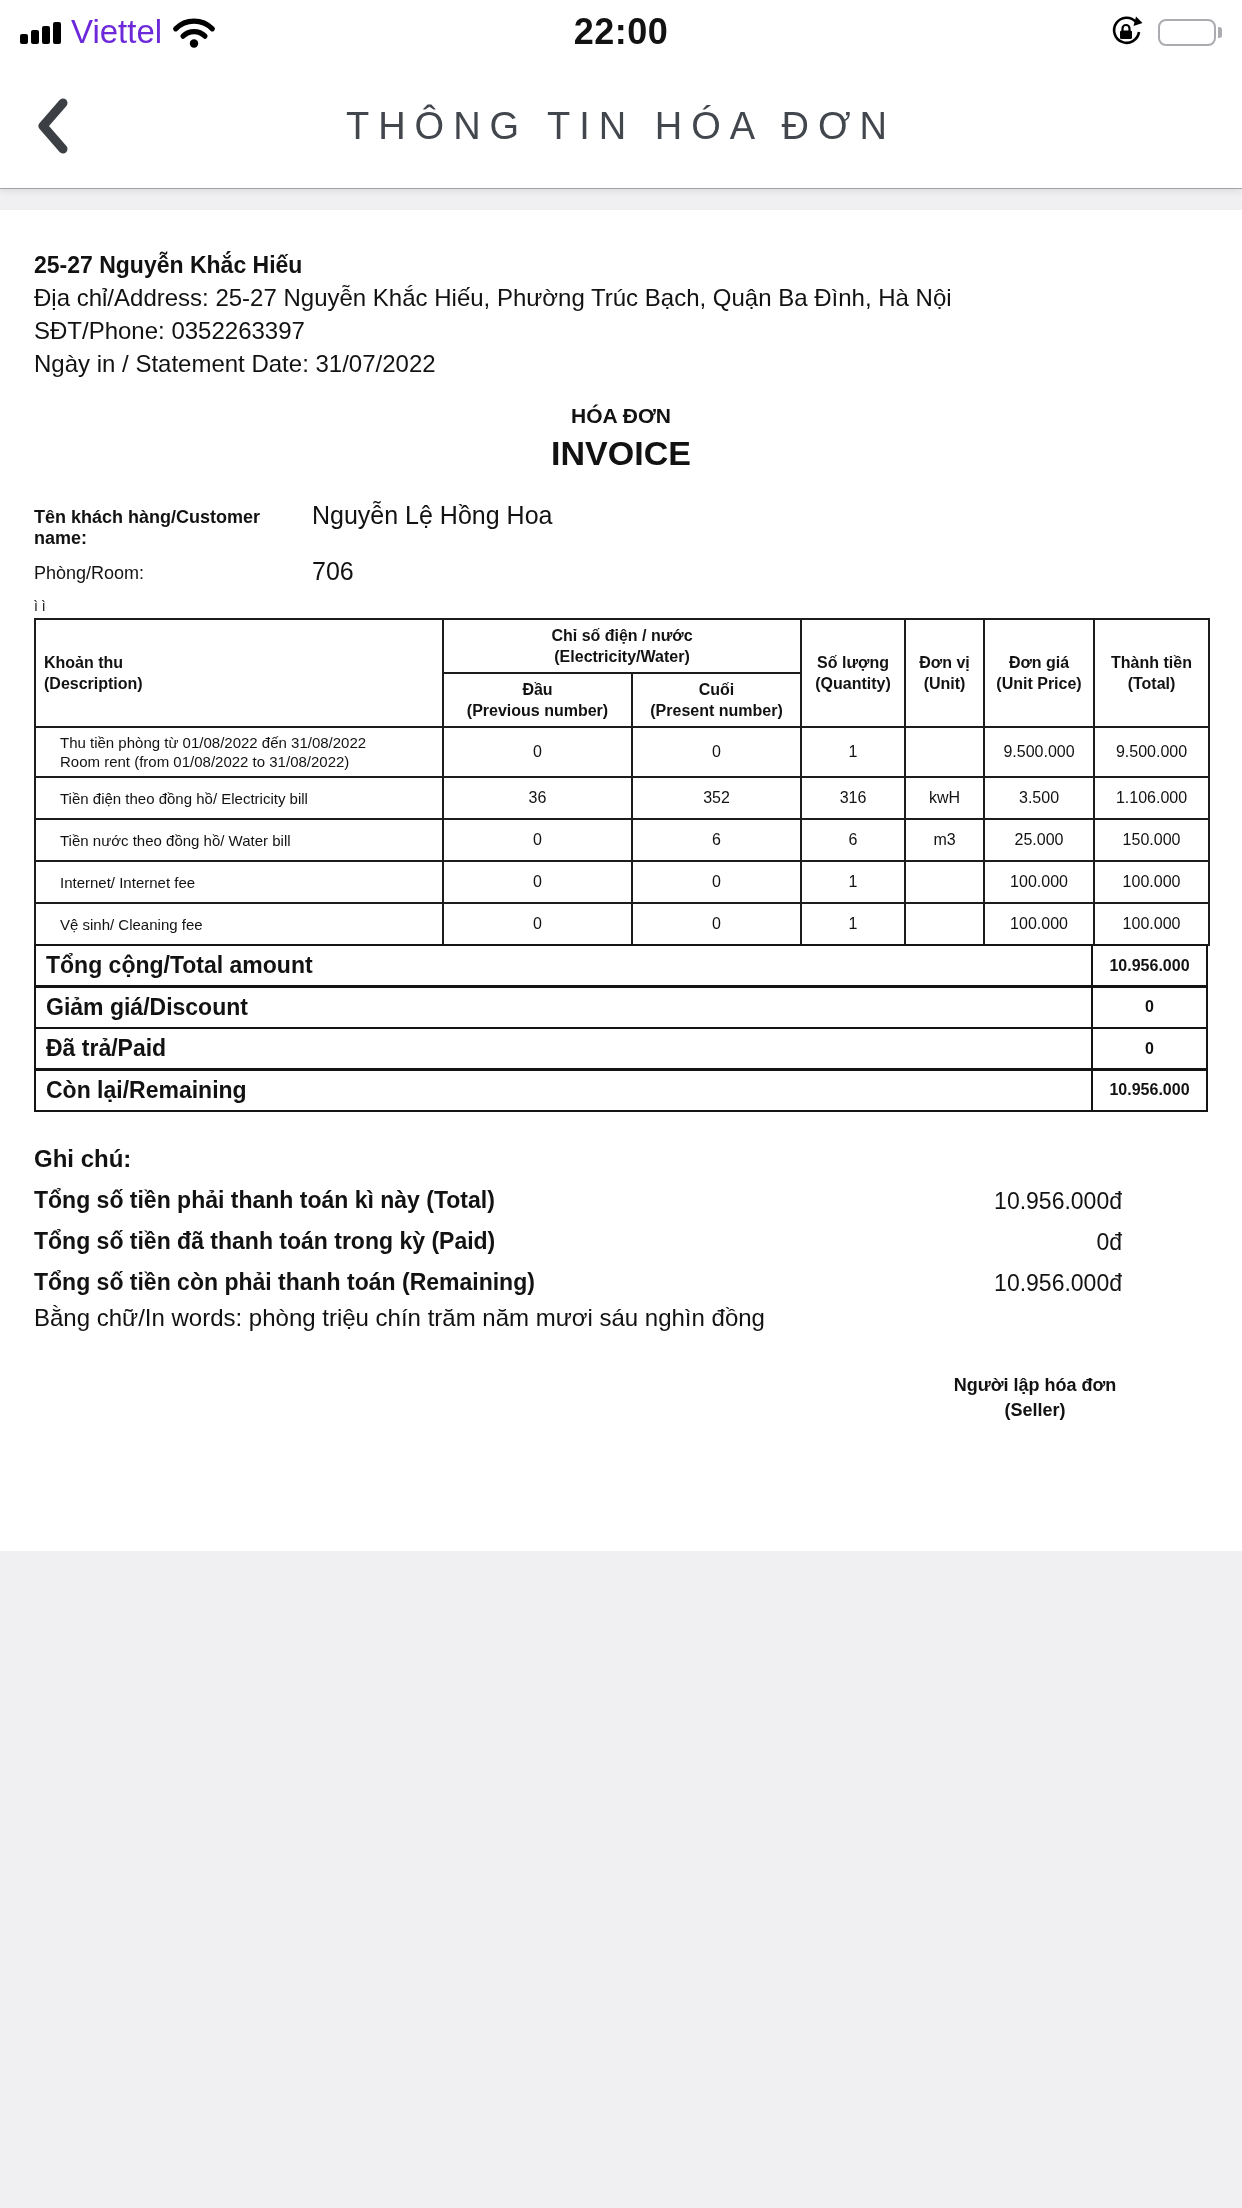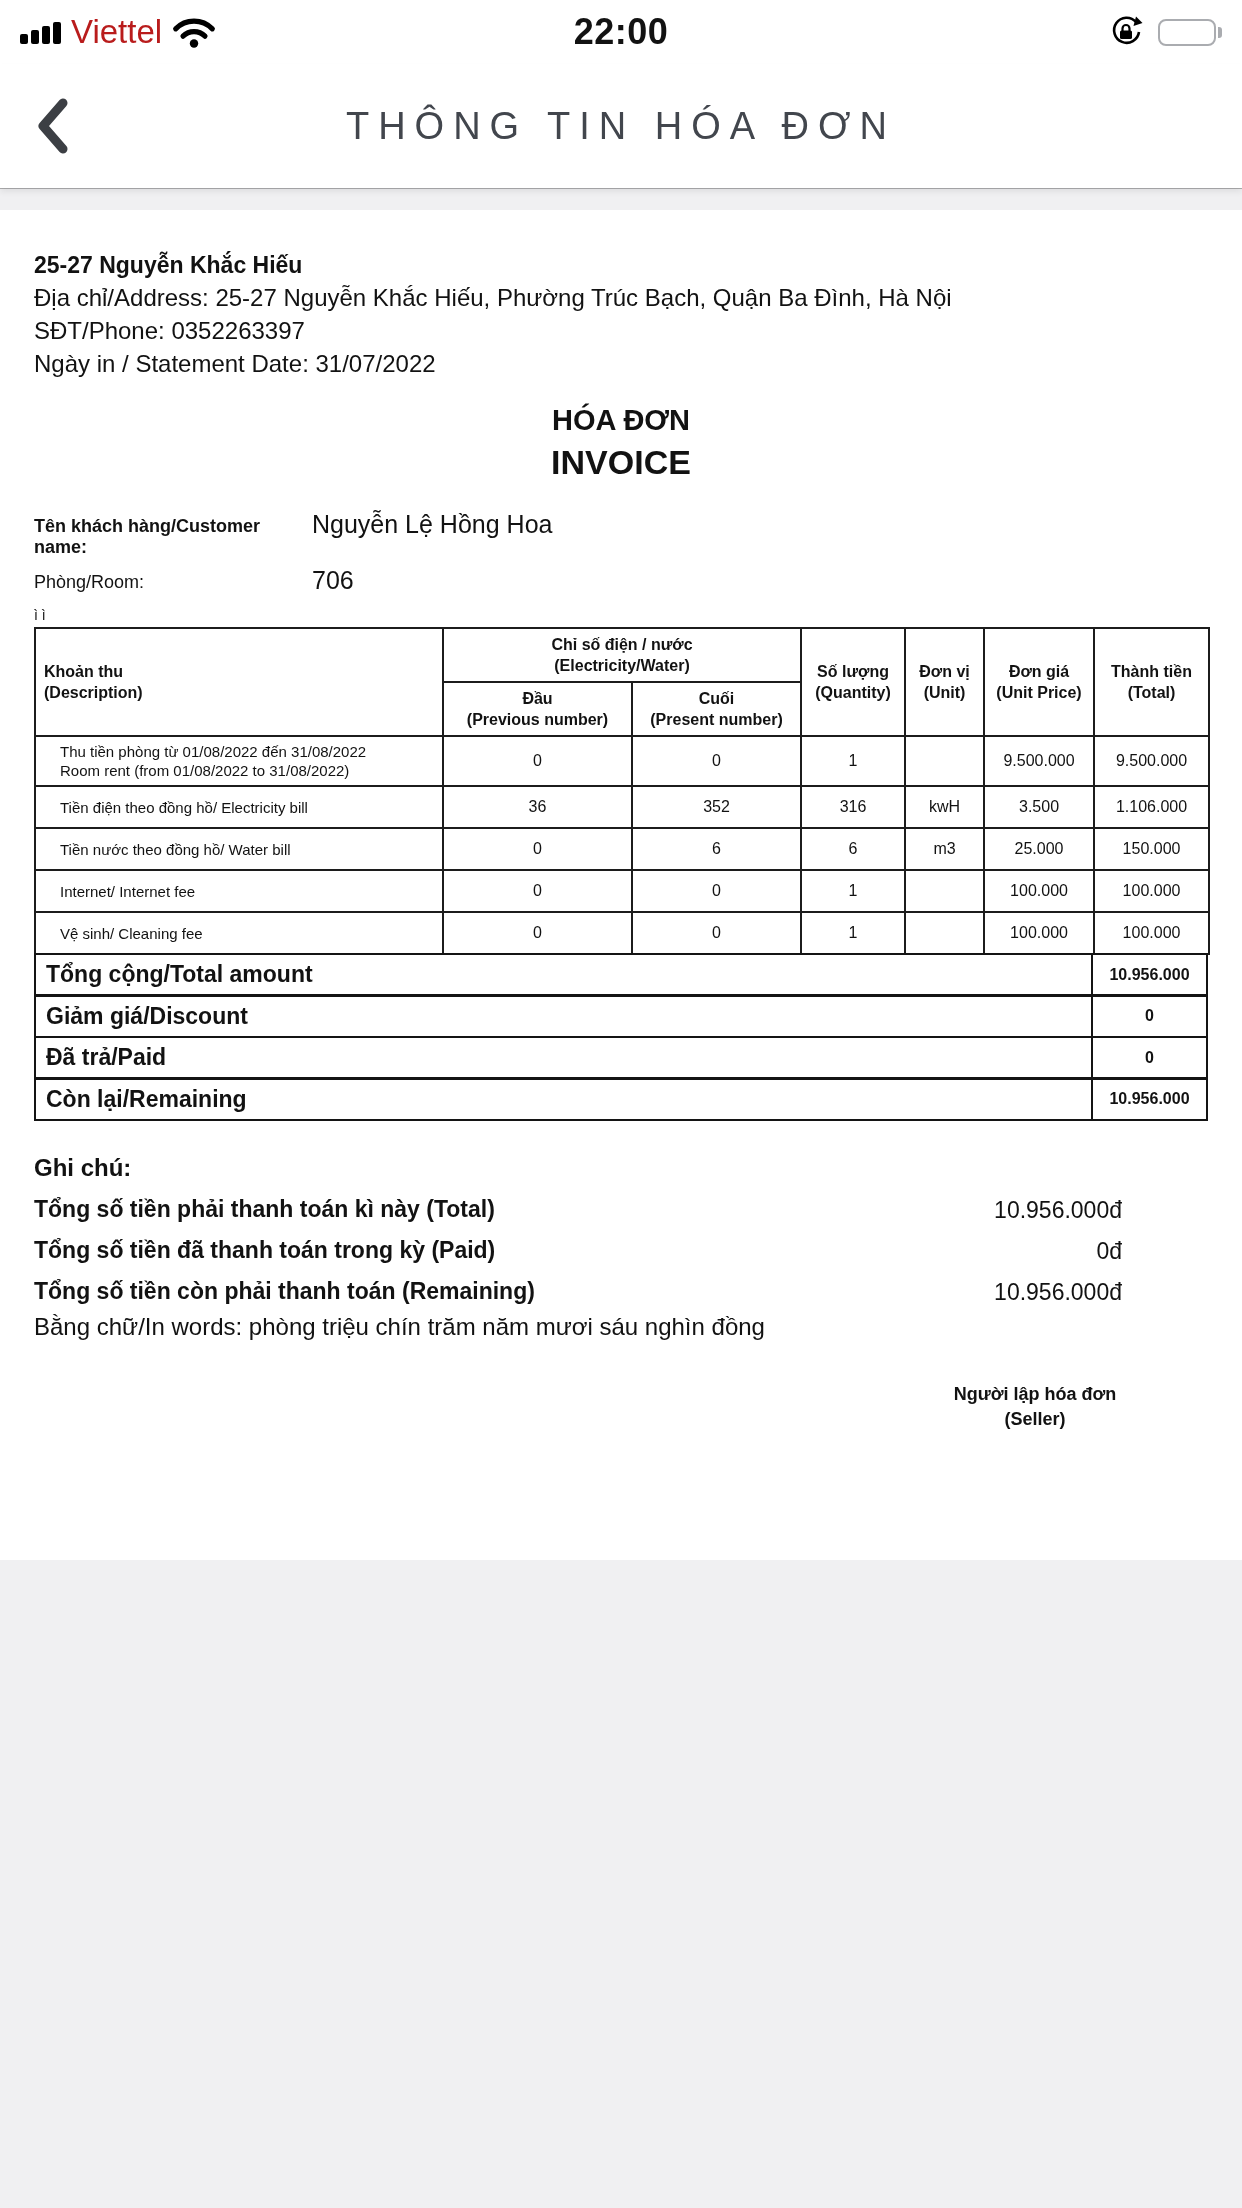--- a/index.html
+++ b/index.html
@@ -11,40 +11,40 @@
     color:#121212;
     overflow:hidden;
   }
 
   
   .status-bar { height:64px; background:#fff; position:relative; }
   .sb-left { position:absolute; left:20px; top:0; height:64px; display:flex; align-items:center; gap:10px; }
   .signal-bars { display:flex; align-items:flex-end; gap:3px; height:23px; }
   .signal-bars span { width:8px; background:#000; border-radius:2px; display:block; }
   .signal-bars .b1{height:10px}.signal-bars .b2{height:14px}.signal-bars .b3{height:18px}.signal-bars .b4{height:22px}
-  .carrier { font-size:33px; color:#b91c1c; }
+  .carrier { font-size:33px; color:#6d28d9; }
   .sb-time { position:absolute; left:0; right:0; top:0; height:64px; display:flex; align-items:center; justify-content:center; font-size:36px; font-weight:600; letter-spacing:0.5px; }
   .sb-right { position:absolute; right:26px; top:0; height:64px; display:flex; align-items:center; gap:15px; }
   .battery { position:relative; width:58px; height:27px; border:2.5px solid #aaacb0; border-radius:8px; padding:3px; }
   .battery .fill { width:18px; height:100%; background:#000; border-radius:3px; }
   .battery:after { content:""; position:absolute; right:-8px; top:6px; width:4px; height:11px; background:#aaacb0; border-radius:0 3px 3px 0; }
 
   
   .nav-header { height:124px; background:#fff; display:flex; align-items:center; justify-content:center; position:relative;
     box-shadow:0 1px 0 rgba(0,0,0,0.28), 0 4px 6px rgba(0,0,0,0.07); }
   .back-btn { position:absolute; left:34px; top:50%; transform:translateY(-50%); width:50px; height:62px; background:none; border:none; display:flex; align-items:center; cursor:pointer; }
   .nav-title { font-size:38px; letter-spacing:9px; color:#42464d; font-weight:500; white-space:nowrap; }
 
   .page-gap { height:22px; }
 
   
   .sheet { background:#fff; padding:40px 34px 128px; }
   .lessor-name { font-size:23px; font-weight:bold; line-height:31px; }
   .lessor-line { font-size:24px; line-height:33px; }
-  .doc-title-vi { text-align:center; font-size:29px; font-weight:bold; margin-top:24px; }
+  .doc-title-vi { text-align:center; font-size:21px; font-weight:bold; margin-top:24px; }
   .doc-title-en { text-align:center; font-size:34px; font-weight:bold; margin-top:6px; }
 
   .cust { margin-top:28px; }
   .cust-row { display:flex; margin-bottom:8px; }
   .cust-label { width:278px; font-size:18px; font-weight:bold; padding-top:6px; }
   .cust-label.reg { font-weight:normal; }
   .cust-value { font-size:25px; }
   .stray { font-size:14px; margin:12px 0 4px; }
 
   

